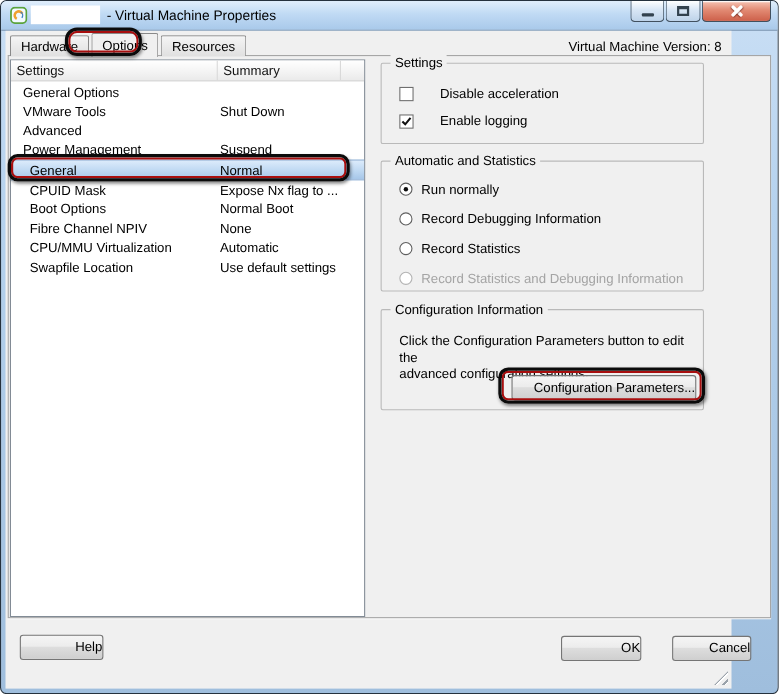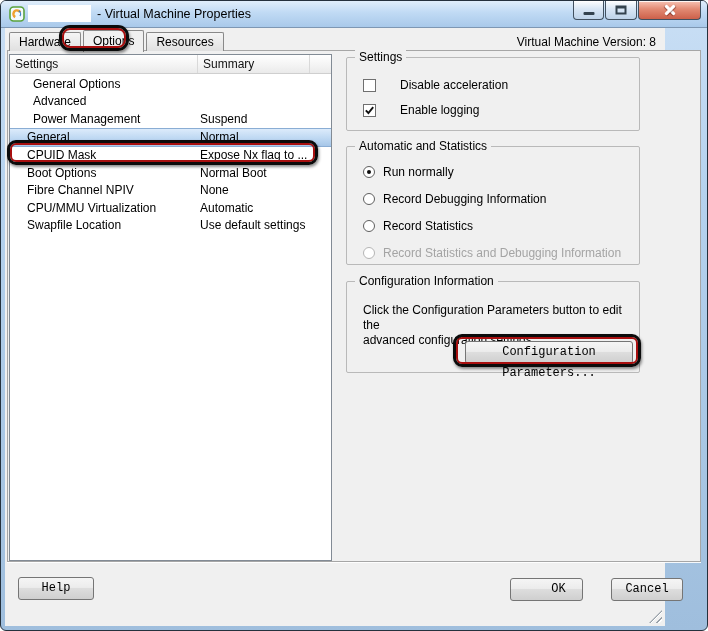--- a/index.html
+++ b/index.html
@@ -57,21 +57,21 @@
     background:#fff; border:1px solid #828b95; z-index:2; }
   .list-head { display:flex; height:19px;
     background:linear-gradient(180deg,#ffffff,#f3f3f3 60%,#eaeaea);
     border-bottom:1px solid #cfcfcf; }
   .hcell { line-height:18px; padding-left:5px; border-right:1px solid #d9d9d9; color:#111; }
   .c-settings { width:188px; }
   .c-summary  { width:112px; }
   .c-stub { flex:1; border-right:none; }
   .list-rows { padding-top:1px; }
   .list-row { position:relative; height:17.5px; display:flex; align-items:center; }
-  .cell-setting { padding-left:23px; white-space:nowrap; }
+  .cell-setting { padding-left:11px; white-space:nowrap; }
   .list-row.indent1 .cell-setting { padding-left:17px; }
   .cell-summary { position:absolute; left:190px; white-space:nowrap; }
   .list-row.selected { background:linear-gradient(180deg,#dcebfb 0%,#bed8f2 55%,#a6c6e8 100%);
     border-top:1px solid #8aadd4; border-bottom:1px solid #8aadd4; height:19px; }
 
   
   .group { position:absolute; left:341px; width:294px; border:1px solid #b9b9b9;
     border-radius:2px; z-index:2; }
   .legend { position:absolute; top:-8px; left:8px; background:#f0f0f0; padding:0 4px; }
   #group-settings { top:29px;  height:74px; }
@@ -87,23 +87,23 @@
   .radiorow:first-of-type { margin-top:18px; }
   .radio { width:12px; height:12px; border:1px solid #5f5f5f; border-radius:50%;
     background:#fff; position:relative; flex:none; }
   .radio.sel::after { content:""; position:absolute; left:3px; top:3px; width:4px; height:4px;
     border-radius:50%; background:#0d0d0d; }
   .radiorow.disabled { color:#a4a4a4; }
   .radiorow.disabled .radio { border-color:#b4b4b4; }
 
   .cfg-desc { margin:21px 16px 0 16px; line-height:15px; }
 
-  .btn { display:block; border:1px solid #757575; border-radius:3px; text-align:center;
+  .btn { display:block; border:1px solid #757575; border-radius:3px; text-align:right;
     background:linear-gradient(180deg,#f5f5f5 0%,#ececec 45%,#dddddd 50%,#cfcfcf 100%);
-    font-family:Liberation Mono, monospace; font-size:12px; color:#000; cursor:default; }
+    font-family:Liberation Sans, sans-serif; font-size:12px; color:#000; cursor:default; }
   .cfg-btn { position:absolute; left:118px; top:59px; width:168px; height:23px; line-height:21px; }
 
   .btn-help   { position:absolute; left:13px;  top:549px; width:76px; height:23px; line-height:21px; z-index:2; }
   .btn-ok     { position:absolute; left:505px; top:550px; width:73px; height:23px; line-height:21px; z-index:2;padding-left:24px; }
   .btn-cancel { position:absolute; left:606px; top:550px; width:72px; height:23px; line-height:21px; z-index:2; }
 
   .grip { position:absolute; right:3px; bottom:3px; width:13px; height:13px;
     background:repeating-linear-gradient(135deg, transparent 0 3px, #9aa2aa 3px 4.5px, #ffffff 4.5px 5.5px);
     clip-path:polygon(100% 0, 100% 100%, 0 100%); }
 
@@ -158,20 +158,24 @@
           <div class="hcell c-settings">Settings</div>
           <div class="hcell c-summary">Summary</div>
           <div class="hcell c-stub"></div>
         </div>
       <div class="list-rows" id="list-rows">
           <div class="list-row">
             <div class="cell-setting">General Options</div>
             <div class="cell-summary"></div>
           </div>
           <div class="list-row">
+            <div class="cell-setting">VMware Tools</div>
+            <div class="cell-summary">Shut Down</div>
+          </div>
+          <div class="list-row">
             <div class="cell-setting">Advanced</div>
             <div class="cell-summary"></div>
           </div>
           <div class="list-row">
             <div class="cell-setting">Power Management</div>
             <div class="cell-summary">Suspend</div>
           </div>
           <div class="list-row indent1 selected">
             <div class="cell-setting">General</div>
             <div class="cell-summary">Normal</div>

